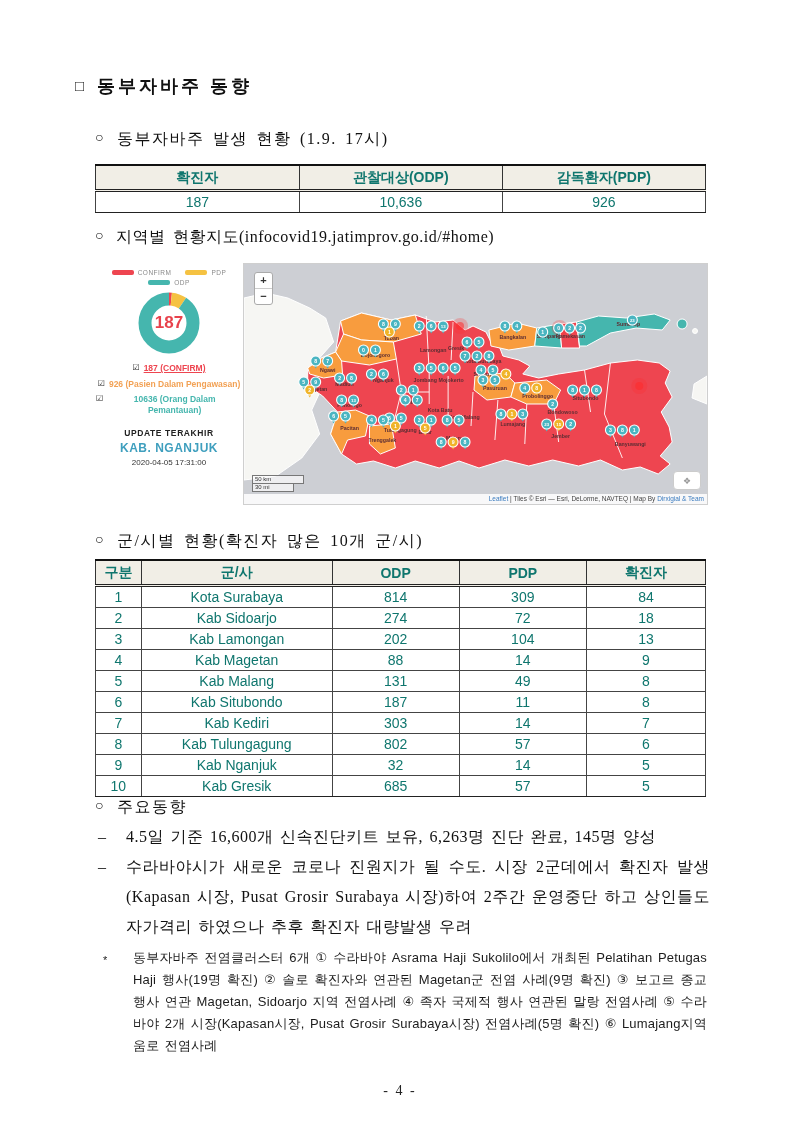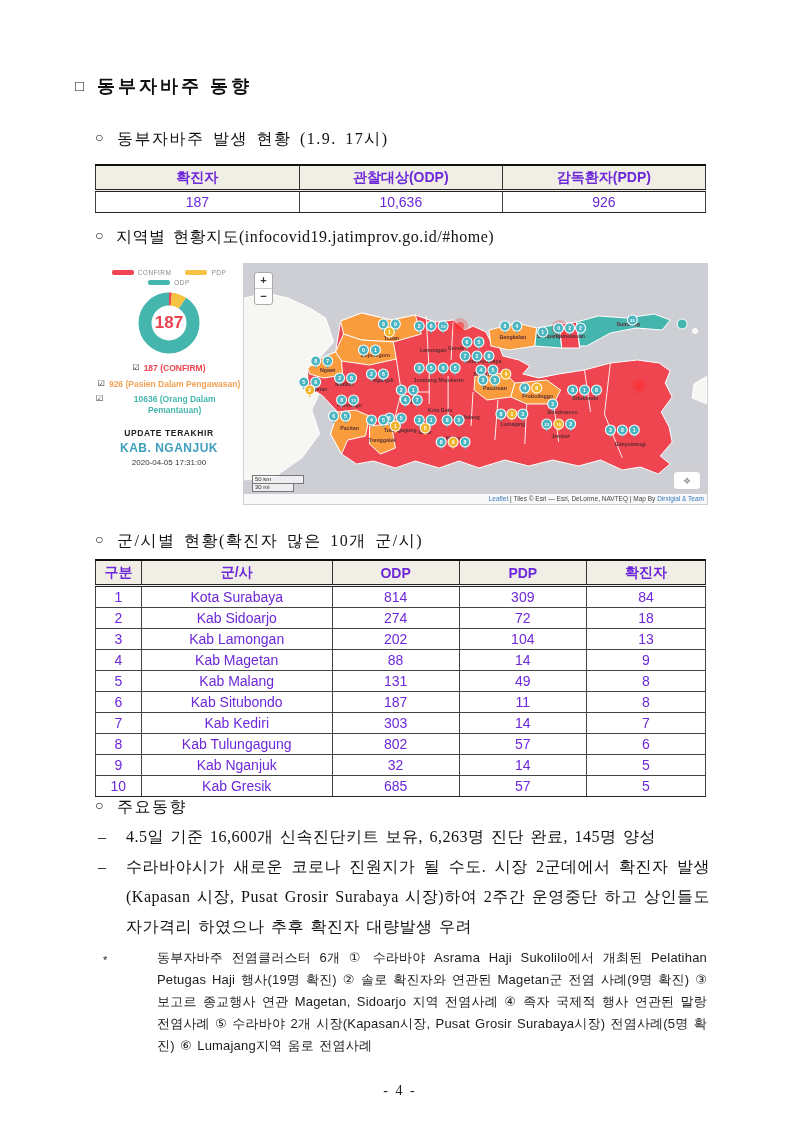--- a/index.html
+++ b/index.html
@@ -10,21 +10,21 @@
              font-weight:bold;font-size:18px;letter-spacing:3px;display:flex;align-items:center;gap:10px;}
   .title-bullet{font-size:15px;font-weight:normal;position:relative;top:-1px;}
   .h2{position:absolute;left:95px;font-size:16px;letter-spacing:1.5px;display:flex;gap:12px;word-spacing:3px;}
   .h2 .bullet{font-size:14px;position:relative;top:1px;}
   .h-status{top:129px;}
   .h-map{top:227px;letter-spacing:0.5px;}
   .h-table10{top:531px;}
   .h-trends{top:797px;}
   
   table{position:absolute;left:95px;border-collapse:collapse;width:611px;table-layout:fixed;
-        font-family:"Liberation Sans","DejaVu Sans",sans-serif;font-size:14px;color:#6d28d9;}
+        font-family:"Liberation Sans","DejaVu Sans",sans-serif;font-size:14px;color:#0f766e;}
   #summary-table{top:164px;}
   #region-table{top:559px;}
   th{background:#f1eee6;font-weight:bold;border:1px solid #333;border-top:2px solid #111;
      border-bottom:3px double #222;height:23px;padding:0;}
   td{border:1px solid #444;text-align:center;height:20px;padding:0 2px;}
   tr:last-child td{border-bottom:1.5px solid #222;}
   
   .map-figure{position:absolute;left:95px;top:263px;width:613px;height:242px;display:flex;
               font-family:"Liberation Sans","DejaVu Sans",sans-serif;}
   .panel{width:148px;background:#fff;padding-top:6px;display:flex;flex-direction:column;align-items:center;}
@@ -63,21 +63,21 @@
   .persebaran-box{display:inline-block;width:6px;height:6px;border:1px solid #999;background:#eee;
                   margin-right:3px;position:relative;top:0px;}
   
   .trends{position:absolute;left:98px;top:822px;width:612px;}
   .trend{display:flex;font-size:16px;line-height:30px;letter-spacing:0.5px;word-spacing:2px;}
   .trend .dash{width:28px;flex:none;}
   .trend .t-text{flex:1;text-align:justify;}
   .footnote{position:absolute;left:103px;top:947px;width:604px;display:flex;
             font-family:"Liberation Sans","DejaVu Sans",sans-serif;font-size:13px;line-height:22px;color:#1c1c1c;}
   .footnote .star{width:30px;flex:none;font-size:11px;padding-top:2px;}
-  .footnote .f-text{flex:1;text-align:justify;letter-spacing:0.2px;word-spacing:1.5px;margin-left:24px;}
+  .footnote .f-text{flex:1;text-align:justify;letter-spacing:0.2px;word-spacing:1.5px;}
   .page-num{position:absolute;left:0;right:0;top:1083px;text-align:center;font-size:14px;letter-spacing:2px;color:#222;}
 </style>
 </head>
 <body>
 
 <div class="page">
 
   <div class="title-row">
     <span class="title-bullet">□</span>
     <span>동부자바주  동향</span>
@@ -135,21 +135,21 @@
         <svg id="donut-svg" viewBox="0 0 64 64">
             <circle cx="32" cy="32" r="24" fill="none" stroke="#ee4550" stroke-width="13" stroke-dasharray="2.400113682749339 148.39633368956072" stroke-dashoffset="0" transform="rotate(-90 32 32)"></circle>
             <circle cx="32" cy="32" r="24" fill="none" stroke="#f5c242" stroke-width="13" stroke-dasharray="11.885054920994053 138.911392451316" stroke-dashoffset="-2.400113682749339" transform="rotate(-90 32 32)"></circle>
             <circle cx="32" cy="32" r="24" fill="none" stroke="#45b6ae" stroke-width="13" stroke-dasharray="136.51127876856668 14.285168603743386" stroke-dashoffset="-14.285168603743394" transform="rotate(-90 32 32)"></circle>
           </svg>
         <div class="donut-center">187</div>
       </div>
       <div class="checks" id="checks">
           <div class="check-row">
             <span class="check-box">☑</span>
-            <span style="color: rgb(238, 69, 80);">187 (CONFIRM)</span>
+            <span style="color: rgb(238, 69, 80); text-decoration: underline;">187 (CONFIRM)</span>
           </div>
           <div class="check-row">
             <span class="check-box">☑</span>
             <span style="color: rgb(242, 161, 84);">926 (Pasien Dalam Pengawasan)</span>
           </div>
           <div class="check-row">
             <span class="check-box">☑</span>
             <span style="color: rgb(69, 182, 174);">10636 (Orang Dalam Pemantauan)</span>
           </div>
         </div>

